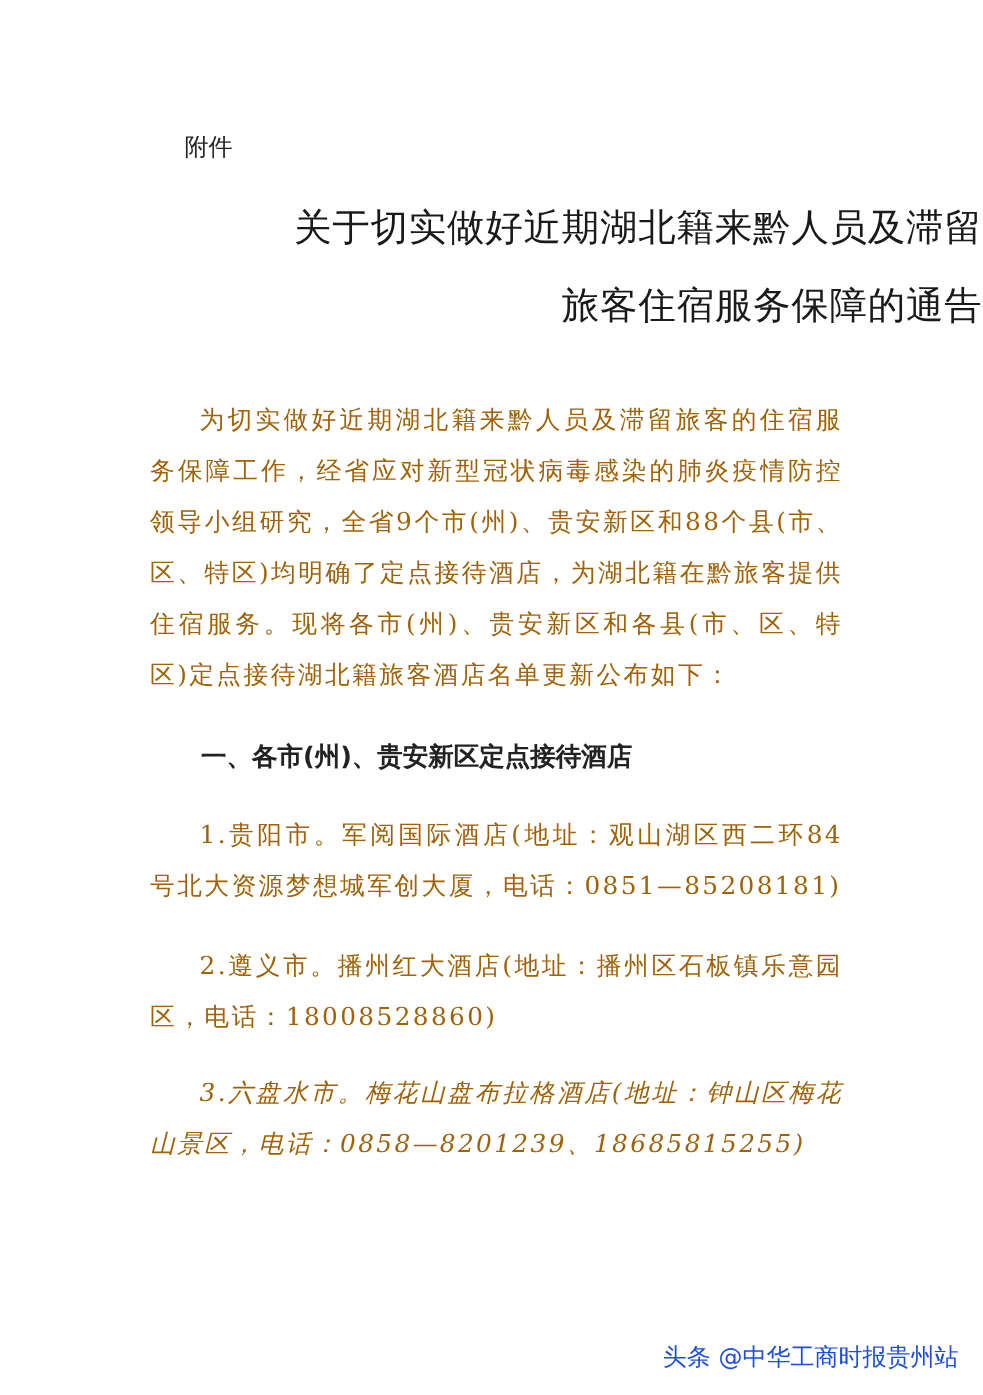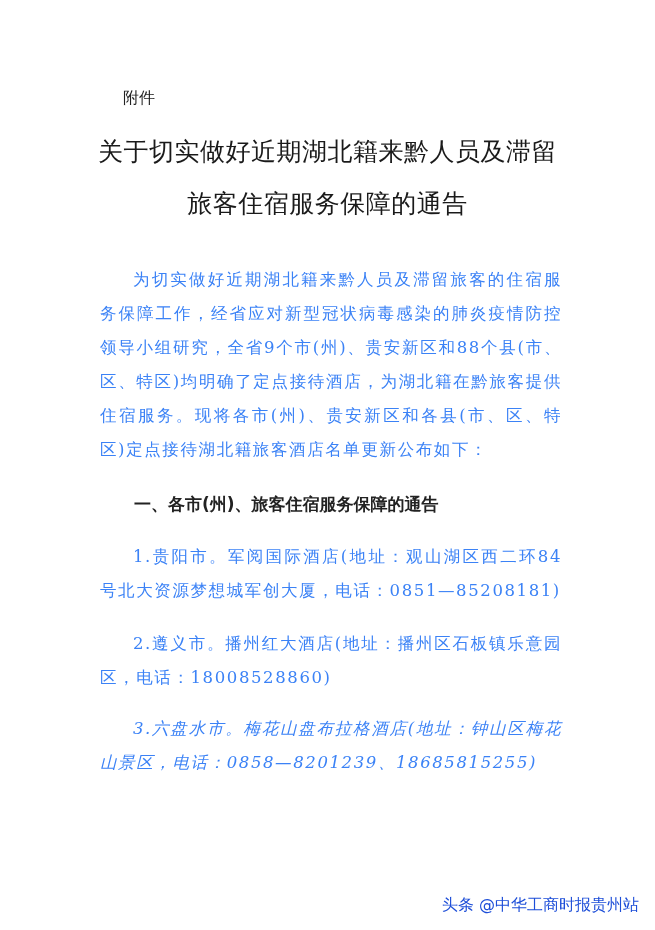--- a/index.html
+++ b/index.html
@@ -1,35 +1,35 @@
 <!DOCTYPE html>
 <html><head>
   <meta charset="utf-8">
   <style>
     html, body { margin: 0; padding: 0; }
     body {
       width: 655px; height: 930px; background: #ffffff; position: relative; overflow: hidden;
       font-family: "DejaVu Serif", "Liberation Serif", serif; color: #222;
     }
     .attach { position: absolute; left: 100px; top: 88px; font-size: 16px; font-family: "DejaVu Sans", sans-serif; margin-left: 23px; }
-    .title { position: absolute; left: 0; width: 655px; text-align: center; font-size: 25px; font-family: "DejaVu Sans", sans-serif; color: #1a1a1a; letter-spacing: 0.5px; }
+    .title { position: absolute; left: 0; width: 655px; text-align: right; font-size: 25px; font-family: "DejaVu Sans", sans-serif; color: #1a1a1a; letter-spacing: 0.5px; }
     .t1 { top: 135px; }
     .t2 { top: 168px; margin-top: 19px; }
-    .para { position: absolute; left: 100px; width: 462px; font-size: 16.5px; line-height: 34px; letter-spacing: 1.6px; text-align: justify; color: #3b82f6; }
+    .para { position: absolute; left: 100px; width: 462px; font-size: 16.5px; line-height: 34px; letter-spacing: 1.6px; text-align: justify; color: #a16207; }
     .p-intro { top: 263px; text-indent: 33px; }
     .heading { position: absolute; left: 134px; top: 493px; font-size: 17px; font-weight: bold; font-family: "DejaVu Sans", sans-serif; color: #222; }
     .p1 { top: 540px; text-indent: 33px; }
     .p2 { top: 627px; text-indent: 33px; }
     .p3 { top: 712px; text-indent: 33px; font-style: italic; }
     .watermark { position: absolute; right: 16px; top: 895px; font-size: 16px; color: #1d4ed8; font-family: "DejaVu Sans", sans-serif; text-shadow: 1px 1px 1px #fff, -1px -1px 1px #fff; }
   </style>
 </head>
 <body>
 
 <div class="attach">附件</div>
 <div class="title t1">关于切实做好近期湖北籍来黔人员及滞留</div>
 <div class="title t2">旅客住宿服务保障的通告</div>
 <div class="para p-intro">为切实做好近期湖北籍来黔人员及滞留旅客的住宿服务保障工作，经省应对新型冠状病毒感染的肺炎疫情防控领导小组研究，全省9个市(州)、贵安新区和88个县(市、区、特区)均明确了定点接待酒店，为湖北籍在黔旅客提供住宿服务。现将各市(州)、贵安新区和各县(市、区、特区)定点接待湖北籍旅客酒店名单更新公布如下：</div>
-<div class="heading">一、各市(州)、旅客住宿服务保障的通告</div>
+<div class="heading">一、各市(州)、贵安新区定点接待酒店</div>
 <div class="para p1">1.贵阳市。军阅国际酒店(地址：观山湖区西二环84号北大资源梦想城军创大厦，电话：0851—85208181)</div>
 <div class="para p2">2.遵义市。播州红大酒店(地址：播州区石板镇乐意园区，电话：18008528860)</div>
 <div class="para p3">3.六盘水市。梅花山盘布拉格酒店(地址：钟山区梅花山景区，电话：0858—8201239、18685815255)</div>
 <div class="watermark">头条 @中华工商时报贵州站</div>
 
 </body></html>

